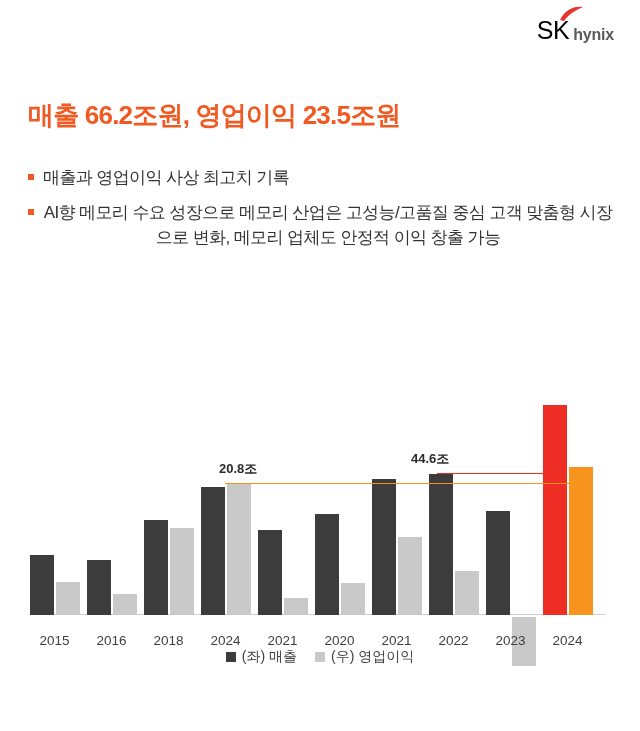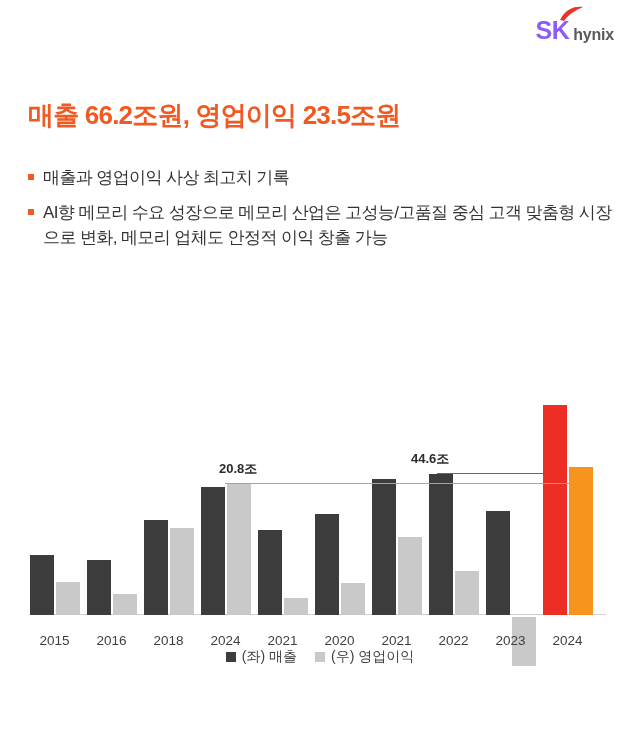--- a/index.html
+++ b/index.html
@@ -20,22 +20,22 @@
   .logo-area {
     position: absolute;
     top: 18px;
     right: 26px;
     display: flex;
     align-items: flex-start;
     gap: 4px;
   }
   .logo-sk {
     font-size: 25px;
-    font-weight: bold;
-    color: #8b5cf6;
+    font-weight: normal;
+    color: #000000;
     letter-spacing: -0.5px;
     line-height: 1;
     font-family: "Liberation Sans", sans-serif;
   }
   .logo-hynix {
     font-size: 16px;
     color: #5a5a5a;
     line-height: 1;
     margin-top: 9px;
     letter-spacing: -0.2px;
@@ -59,20 +59,21 @@
     color: #f05a22;
     letter-spacing: -0.8px;
   }
 
   
   .bullets {
     position: absolute;
     top: 165px;
     left: 28px;
     width: 585px;
+    text-align: center;
   }
   .bullet {
     display: flex;
     align-items: flex-start;
     margin-bottom: 9px;
   }
   .bullet-mark {
     width: 6px;
     height: 6px;
     background: #f05a22;

